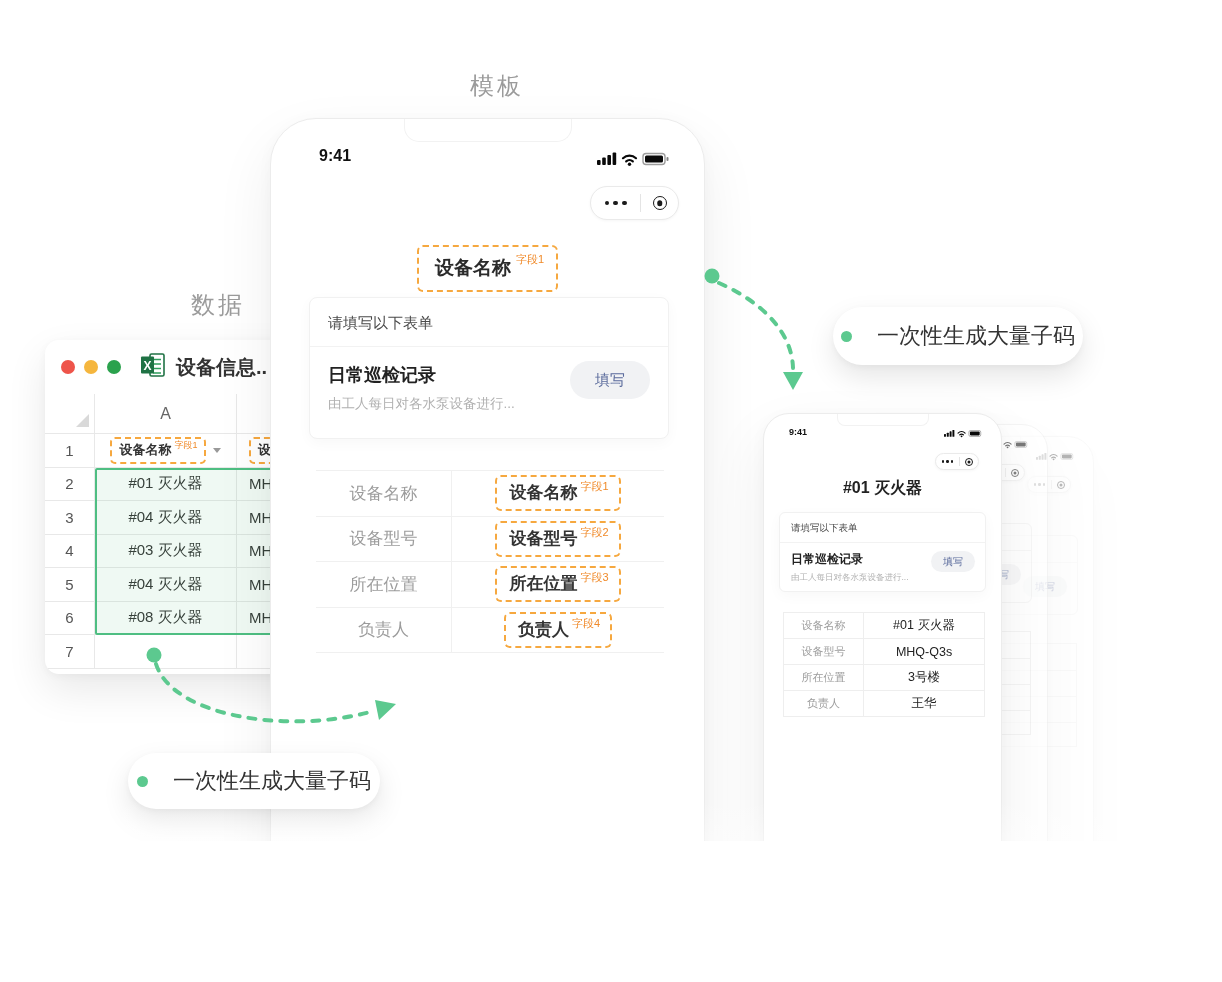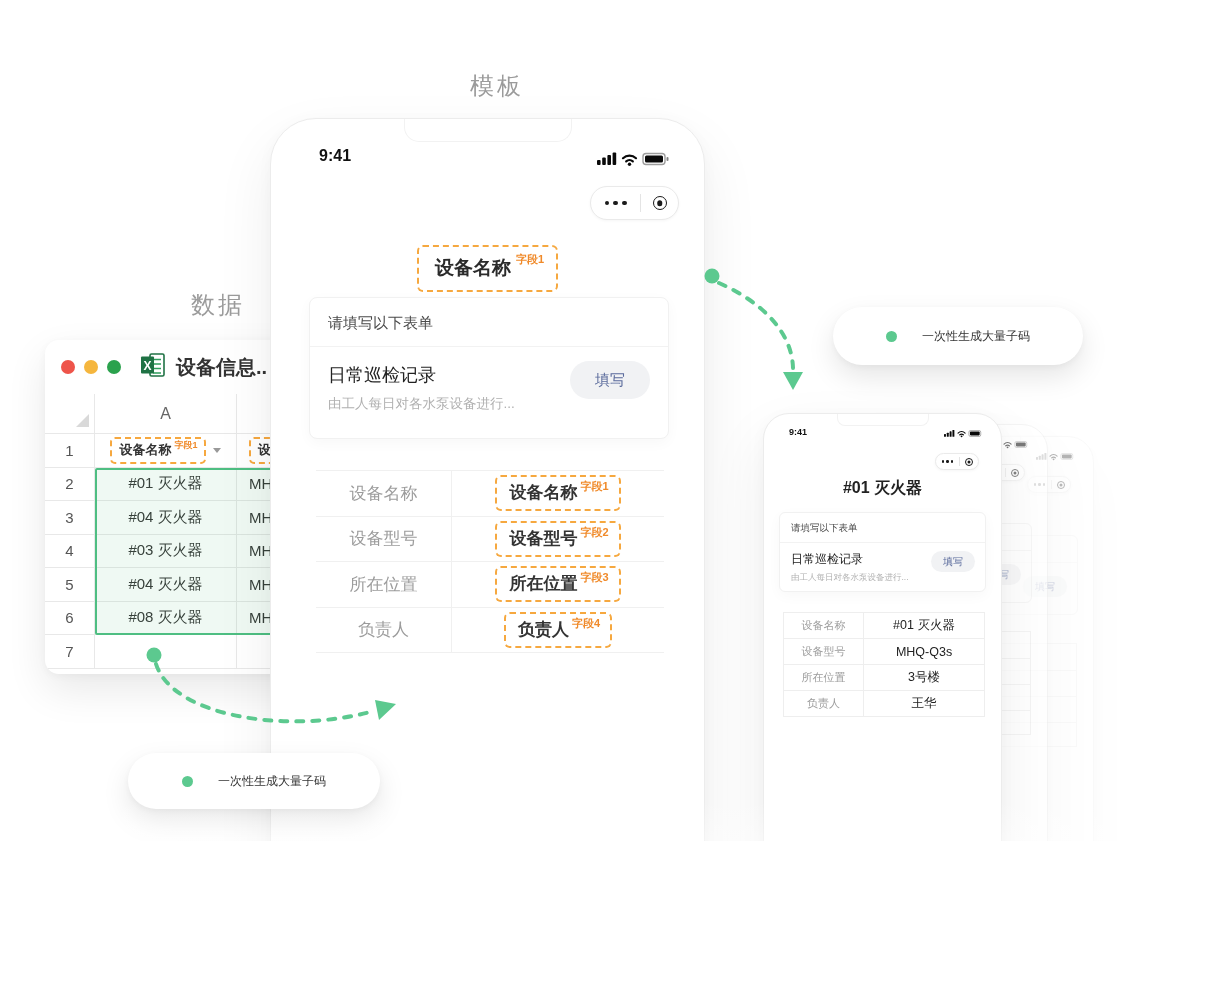--- a/index.html
+++ b/index.html
@@ -35,21 +35,21 @@
   .gc.ca  { width:142px; flex:0 0 auto; font-size:15px; color:#333; }
   .gc.cb  { flex:1 1 auto; justify-content:flex-start; padding-left:12px; font-size:15px; color:#333; }
   .gc.colhead { font-size:16px; color:#666; }
   .corner { position:relative; }
   .corner:after { content:""; position:absolute; right:5px; bottom:6px;
     border-left:13px solid transparent; border-bottom:13px solid #d9d9d9; }
 
   .dash-box { display:inline-flex; align-items:flex-start; border:2px dashed #F6A83F;
     border-radius:5px; padding:2px 6px 3px 7px; background:#fff; white-space:nowrap; }
   .dash-box .txt { font-weight:bold; color:#333; }
-  .tag { font-size:9px; color:#F08A2A; margin-left:3px; transform:translateY(-2px); font-weight:bold; }
+  .tag { font-size:9px; color:#F08A2A; margin-left:3px; transform:translateY(-2px); font-weight:normal; }
   .sheet .dash-box .txt { font-size:13px; }
   .caret-down { width:0; height:0; border-left:4.5px solid transparent; border-right:4.5px solid transparent;
     border-top:5.5px solid #999; margin-left:7px; align-self:center; }
 
   .selection { position:absolute; left:50px; top:127.5px; width:250px; height:167.5px;
     border:2px solid #4EBE82; background:rgba(94,199,141,0.10); border-radius:2px; }
 
   
   .phone { position:absolute; background:#fff; border:1px solid #ececec; overflow:hidden;
     box-shadow: 0 24px 60px rgba(0,0,0,0.07), 0 4px 16px rgba(0,0,0,0.03); }
@@ -86,21 +86,21 @@
   .title-dash .txt { font-size:19px; font-weight:bold; color:#2b2b2b; }
   .title-dash .tag { font-size:11px; margin-left:5px; transform:translateY(-3px); }
 
   .form-card { position:absolute; background:#fff; border:1px solid #f1f1f1; border-radius:8px;
     box-shadow:0 4px 14px rgba(0,0,0,0.03); }
   .phone-main .form-card { left:38px; top:178px; width:360px; height:142px; }
   .fc-header { color:#4a4a4a; border-bottom:1px solid #f2f2f2; }
   .phone-main .fc-header { font-size:15px; padding:16px 18px 13px; }
   .fc-body { position:relative; }
   .phone-main .fc-body { padding:16px 18px; }
-  .fc-name { font-weight:normal; color:#222; }
+  .fc-name { font-weight:bold; color:#222; }
   .phone-main .fc-name { font-size:18px; margin-bottom:8px; }
   .fc-desc { color:#b0b0b0; }
   .phone-main .fc-desc { font-size:13.5px; }
   .fill-btn { position:absolute; background:#f1f2f4; color:#5B6B9C; border:none;
     display:flex; align-items:center; justify-content:center; border-radius:999px; cursor:pointer; }
   .phone-main .fill-btn { right:18px; top:14px; width:80px; height:38px; font-size:15px; }
 
   .ftable { position:absolute; border-top:1px solid #f0f0f0; }
   .phone-main .ftable { left:45px; top:351px; width:348px; }
   .frow { display:flex; border-bottom:1px solid #f0f0f0; }
@@ -145,21 +145,21 @@
   .g-btn { position:absolute; right:10px; top:40px; width:44px; height:21px; border-radius:999px;
     background:#f1f2f4; color:#5B6B9C; font-size:10px; display:flex; align-items:center; justify-content:center; }
   .g-table { position:absolute; left:19px; top:206px; width:202px; height:104px; border:1px solid #ececec; }
   .g-h { position:absolute; left:0; right:0; border-top:1px solid #ececec; }
   .g-v { position:absolute; top:0; bottom:0; left:80px; border-left:1px solid #ececec; }
 
   
   .conn { position:absolute; z-index:14; pointer-events:none; }
   .callout { position:absolute; z-index:15; background:#fff; border-radius:999px;
     box-shadow:0 12px 28px rgba(0,0,0,0.10), 0 2px 6px rgba(0,0,0,0.04);
-    display:flex; align-items:center; justify-content:center; gap:25px; font-size:12px; color:#333; }
+    display:flex; align-items:center; justify-content:center; gap:25px; font-size:22px; color:#333; }
   .callout .dot { width:11px; height:11px; border-radius:50%; background:#5CC98F; flex:0 0 auto; }
   .callout-right { left:833px; top:307px; width:250px; height:58px; }
   .callout-left  { left:128px; top:753px; width:252px; height:56px; }
 
   
   .fade-bottom { position:absolute; left:0; right:0; top:800px; height:182px; z-index:20; pointer-events:none;
     background:linear-gradient(to bottom, rgba(255,255,255,0) 0%, rgba(255,255,255,0.88) 48%, #fff 78%); }
 </style>
 </head>
 <body>

